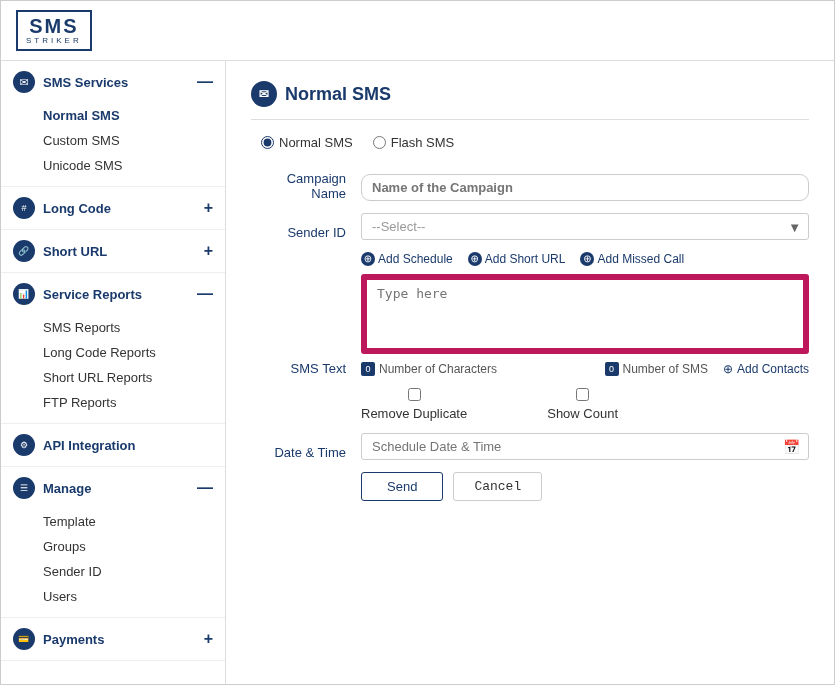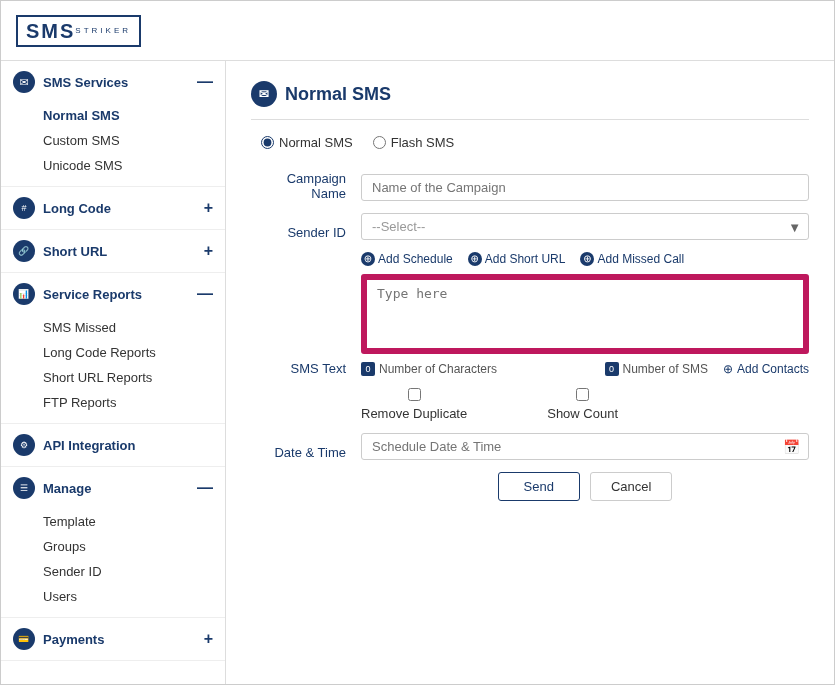--- a/index.html
+++ b/index.html
@@ -24,21 +24,21 @@
       height: 60px;
       display: flex;
       align-items: center;
       padding: 0 15px;
       border-bottom: 1px solid #ddd;
     }
     .logo-box {
       border: 2px solid #1a3a6b;
       padding: 4px 8px;
       display: flex;
-      flex-direction: row;
+      flex-direction: column;
       align-items: center;
     }
     .logo-sms {
       font-size: 20px;
       font-weight: 900;
       color: #1a3a6b;
       letter-spacing: 2px;
       line-height: 1;
     }
     .logo-striker {
@@ -165,24 +165,25 @@
       font-weight: 500;
       flex-shrink: 0;
     }
     .form-control-wrap {
       flex: 1;
     }
     .form-input {
       width: 100%;
       padding: 5px 10px;
       border: 1px solid #ccc;
-      border-radius: 3px;
+      border-radius: 9px;
       font-size: 13px;
       color: #999;
       outline: none;
+      font-weight: bold;
     }
     .select-wrap {
       position: relative;
       width: 100%;
     }
     .select-wrap select {
       width: 100%;
       padding: 5px 30px 5px 10px;
       border: 1px solid #ccc;
       border-radius: 3px;
@@ -314,40 +315,40 @@
       top: 50%;
       transform: translateY(-50%);
       color: #666;
       font-size: 14px;
     }
     .btn-row {
       display: flex;
       gap: 10px;
       padding-left: 110px;
       margin-top: 5px;
-      justify-content: center;
     }
     .btn-send {
       padding: 6px 25px;
       background: white;
       border: 1px solid #1a3a6b;
       color: #1a3a6b;
       border-radius: 3px;
       cursor: pointer;
       font-size: 13px;
       font-weight: 500;
     }
     .btn-cancel {
       padding: 6px 20px;
       background: white;
       border: 1px solid #ccc;
       color: #333;
       border-radius: 3px;
       cursor: pointer;
       font-size: 13px;
+      font-family: Liberation Mono, monospace;
     }
   </style>
 </head>
 <body>
 
 <div class="app-container">
 
   <div class="header">
     <div class="logo-box">
       <div class="logo-sms">SMS</div>
@@ -388,21 +389,21 @@
         </div>
       </div>
 
       <div class="sidebar-section">
         <div class="sidebar-section-header">
           <div class="section-icon" style="font-size:9px;">📊</div>
           <span class="section-title">Service Reports</span>
           <span class="toggle-icon">—</span>
         </div>
         <div class="sidebar-items">
-          <div class="sidebar-item">SMS Missed</div>
+          <div class="sidebar-item">SMS Reports</div>
           <div class="sidebar-item">Long Code Reports</div>
           <div class="sidebar-item">Short URL Reports</div>
           <div class="sidebar-item">FTP Reports</div>
         </div>
       </div>
 
       <div class="sidebar-section">
         <div class="sidebar-section-header">
           <div class="section-icon" style="font-size:9px;">⚙</div>
           <span class="section-title">API Integration</span>

